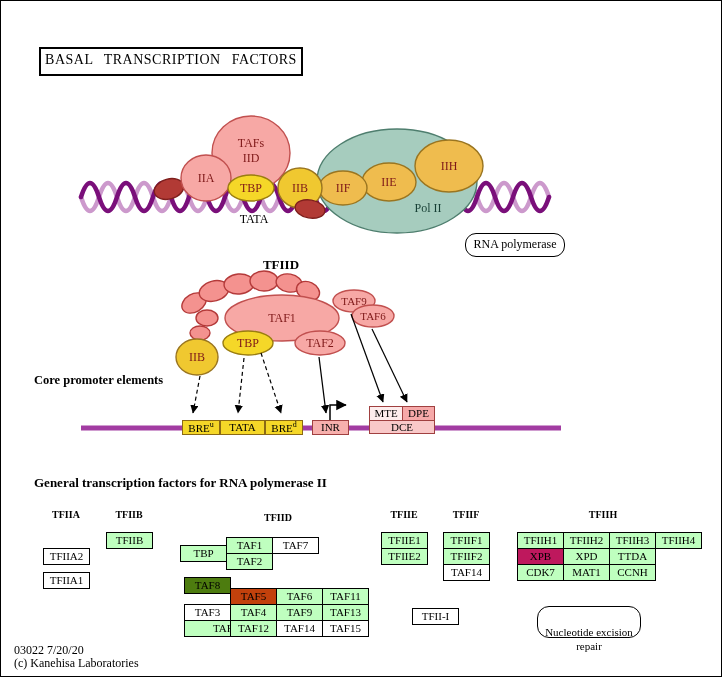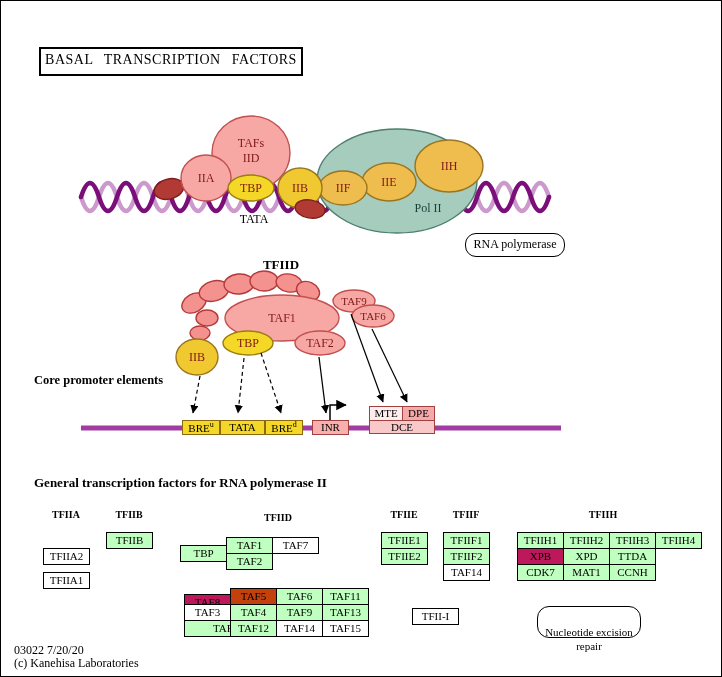--- a/index.html
+++ b/index.html
@@ -139,21 +139,21 @@
 
   <div class="gene-box" style="left: 42px; top: 531px; background: rgb(255, 255, 255); margin-top: 40px;">TFIIA1</div>
   <div class="gene-box" style="left: 42px; top: 547px; background: rgb(255, 255, 255);">TFIIA2</div>
 
   <div class="gene-box" style="left: 105px; top: 531px; background: rgb(191, 255, 191);">TFIIB</div>
 
   <div class="gene-box" style="left: 179px; top: 544px; background: rgb(191, 255, 191);">TBP</div>
   <div class="gene-box" style="left: 225px; top: 536px; background: rgb(191, 255, 191);">TAF1</div>
   <div class="gene-box" style="left: 271px; top: 536px; background: rgb(255, 255, 255);">TAF7</div>
   <div class="gene-box" style="left: 225px; top: 552px; background: rgb(191, 255, 191);">TAF2</div>
-  <div class="gene-box" style="left: 183px; top: 593px; background: #be185d;">TAF8</div>
+  <div class="gene-box" style="left: 183px; top: 576px; background: #4d7c0f;">TAF8</div>
   <div class="gene-box" style="left: 229px; top: 587px; background: #c2410c;">TAF5</div>
   <div class="gene-box" style="left: 275px; top: 587px; background: rgb(191, 255, 191);">TAF6</div>
   <div class="gene-box" style="left: 321px; top: 587px; background: rgb(191, 255, 191);">TAF11</div>
   <div class="gene-box" style="left: 183px; top: 603px; background: rgb(255, 255, 255);">TAF3</div>
   <div class="gene-box" style="left: 229px; top: 603px; background: rgb(191, 255, 191);">TAF4</div>
   <div class="gene-box" style="left: 275px; top: 603px; background: rgb(191, 255, 191);">TAF9</div>
   <div class="gene-box" style="left: 321px; top: 603px; background: rgb(191, 255, 191);">TAF13</div>
   <div class="gene-box" style="left: 183px; top: 619px; background: rgb(191, 255, 191); padding-left: 28px;">TAF10</div>
   <div class="gene-box" style="left: 229px; top: 619px; background: rgb(191, 255, 191);">TAF12</div>
   <div class="gene-box" style="left: 275px; top: 619px; background: rgb(255, 255, 255);">TAF14</div>

